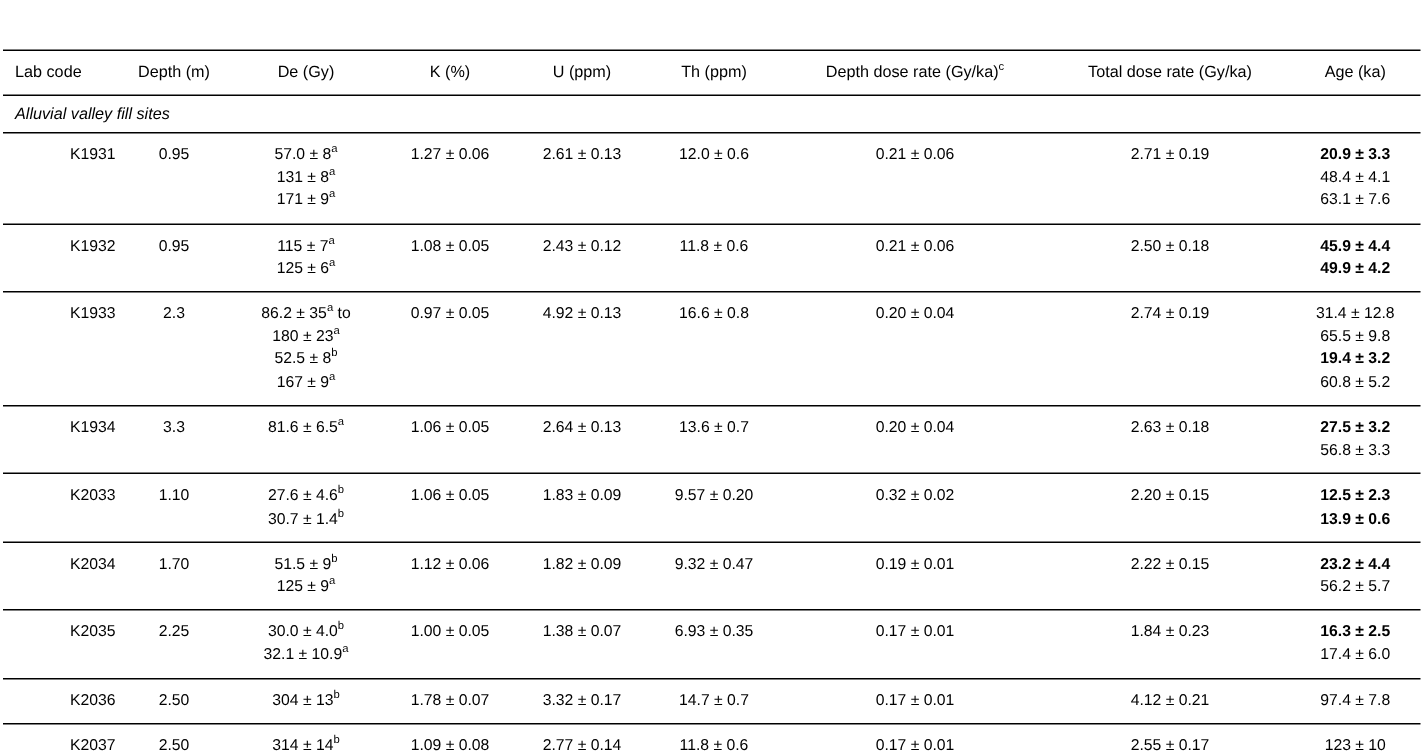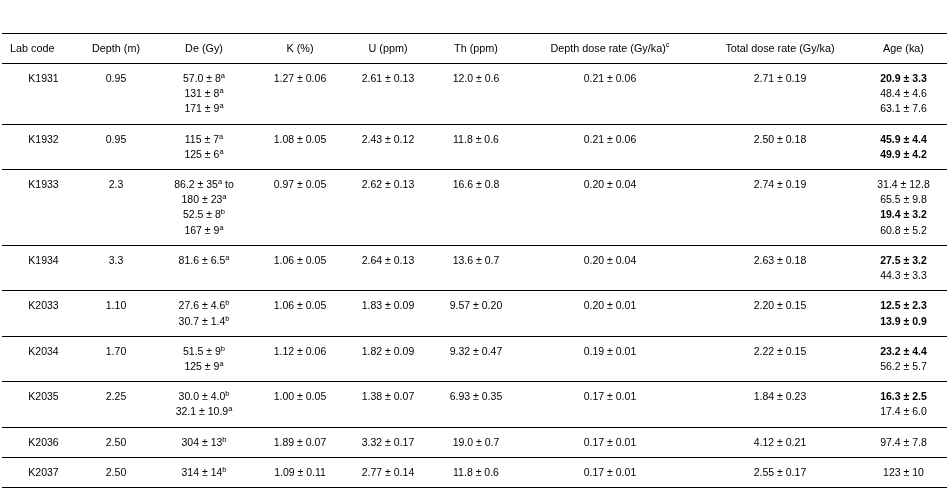--- a/index.html
+++ b/index.html
@@ -53,21 +53,21 @@
     text-align: left;
     padding: 6px 0 6px 8px;
   }
   
   tr.data-row td {
     border-bottom: 0.8px solid #000;
     padding: 7px 3px 7px 3px;
     line-height: 1.45;
   }
   tr.data-row td.col-lab {
-    text-align: center;
+    text-align: right;
     padding-left: 8px;
   }
   tr.data-row.last-row td {
     border-bottom: 1.3px solid #000;
   }
   .cell-lines span {
     display: block;
     white-space: nowrap;
   }
   .it { }
@@ -111,20 +111,23 @@
         <th>De (Gy)</th>
         <th>K (%)</th>
         <th>U (ppm)</th>
         <th>Th (ppm)</th>
         <th><span>Depth dose rate (Gy/ka)</span><sup>c</sup></th>
         <th>Total dose rate (Gy/ka)</th>
         <th>Age (ka)</th>
       </tr>
     </thead>
     <tbody id="table-body">
+        <tr class="section-row">
+          <td colspan="9">Alluvial valley fill sites</td>
+        </tr>
         <tr class="data-row">
           <td class="col-lab">
             <div class="cell-lines">
               <span>K1931</span>
             </div>
           </td>
           <td>
             <div class="cell-lines">
               <span>0.95</span>
             </div>
@@ -157,21 +160,21 @@
             </div>
           </td>
           <td>
             <div class="cell-lines">
               <span>2.71 ± 0.19</span>
             </div>
           </td>
           <td>
             <div class="cell-lines">
               <span class="it bd">20.9 ± 3.3</span>
-              <span class="it">48.4 ± 4.6</span>
+              <span class="it">48.4 ± 4.1</span>
               <span>63.1 ± 7.6</span>
             </div>
           </td>
         </tr>
         <tr class="data-row">
           <td class="col-lab">
             <div class="cell-lines">
               <span>K1932</span>
             </div>
           </td>
@@ -237,21 +240,21 @@
               <span>167 ± 9<sup>a</sup></span>
             </div>
           </td>
           <td>
             <div class="cell-lines">
               <span>0.97 ± 0.05</span>
             </div>
           </td>
           <td>
             <div class="cell-lines">
-              <span>2.62 ± 0.13</span>
+              <span>4.92 ± 0.13</span>
             </div>
           </td>
           <td>
             <div class="cell-lines">
               <span>16.6 ± 0.8</span>
             </div>
           </td>
           <td>
             <div class="cell-lines">
               <span>0.20 ± 0.04</span>
@@ -308,21 +311,21 @@
             </div>
           </td>
           <td>
             <div class="cell-lines">
               <span>2.63 ± 0.18</span>
             </div>
           </td>
           <td>
             <div class="cell-lines">
               <span class="it bd">27.5 ± 3.2</span>
-              <span class="it">44.3 ± 3.3</span>
+              <span class="it">56.8 ± 3.3</span>
             </div>
           </td>
         </tr>
         <tr class="data-row">
           <td class="col-lab">
             <div class="cell-lines">
               <span>K2033</span>
             </div>
           </td>
           <td>
@@ -346,32 +349,32 @@
               <span>1.83 ± 0.09</span>
             </div>
           </td>
           <td>
             <div class="cell-lines">
               <span>9.57 ± 0.20</span>
             </div>
           </td>
           <td>
             <div class="cell-lines">
-              <span>0.20 ± 0.01</span>
+              <span>0.32 ± 0.02</span>
             </div>
           </td>
           <td>
             <div class="cell-lines">
               <span>2.20 ± 0.15</span>
             </div>
           </td>
           <td>
             <div class="cell-lines">
               <span class="it bd">12.5 ± 2.3</span>
-              <span class="bd">13.9 ± 0.9</span>
+              <span class="bd">13.9 ± 0.6</span>
             </div>
           </td>
         </tr>
         <tr class="data-row">
           <td class="col-lab">
             <div class="cell-lines">
               <span>K2034</span>
             </div>
           </td>
           <td>
@@ -477,31 +480,31 @@
               <span>2.50</span>
             </div>
           </td>
           <td>
             <div class="cell-lines">
               <span>304 ± 13<sup>b</sup></span>
             </div>
           </td>
           <td>
             <div class="cell-lines">
-              <span>1.89 ± 0.07</span>
+              <span>1.78 ± 0.07</span>
             </div>
           </td>
           <td>
             <div class="cell-lines">
               <span>3.32 ± 0.17</span>
             </div>
           </td>
           <td>
             <div class="cell-lines">
-              <span>19.0 ± 0.7</span>
+              <span>14.7 ± 0.7</span>
             </div>
           </td>
           <td>
             <div class="cell-lines">
               <span>0.17 ± 0.01</span>
             </div>
           </td>
           <td>
             <div class="cell-lines">
               <span>4.12 ± 0.21</span>
@@ -524,21 +527,21 @@
               <span>2.50</span>
             </div>
           </td>
           <td>
             <div class="cell-lines">
               <span>314 ± 14<sup>b</sup></span>
             </div>
           </td>
           <td>
             <div class="cell-lines">
-              <span>1.09 ± 0.11</span>
+              <span>1.09 ± 0.08</span>
             </div>
           </td>
           <td>
             <div class="cell-lines">
               <span>2.77 ± 0.14</span>
             </div>
           </td>
           <td>
             <div class="cell-lines">
               <span>11.8 ± 0.6</span>

